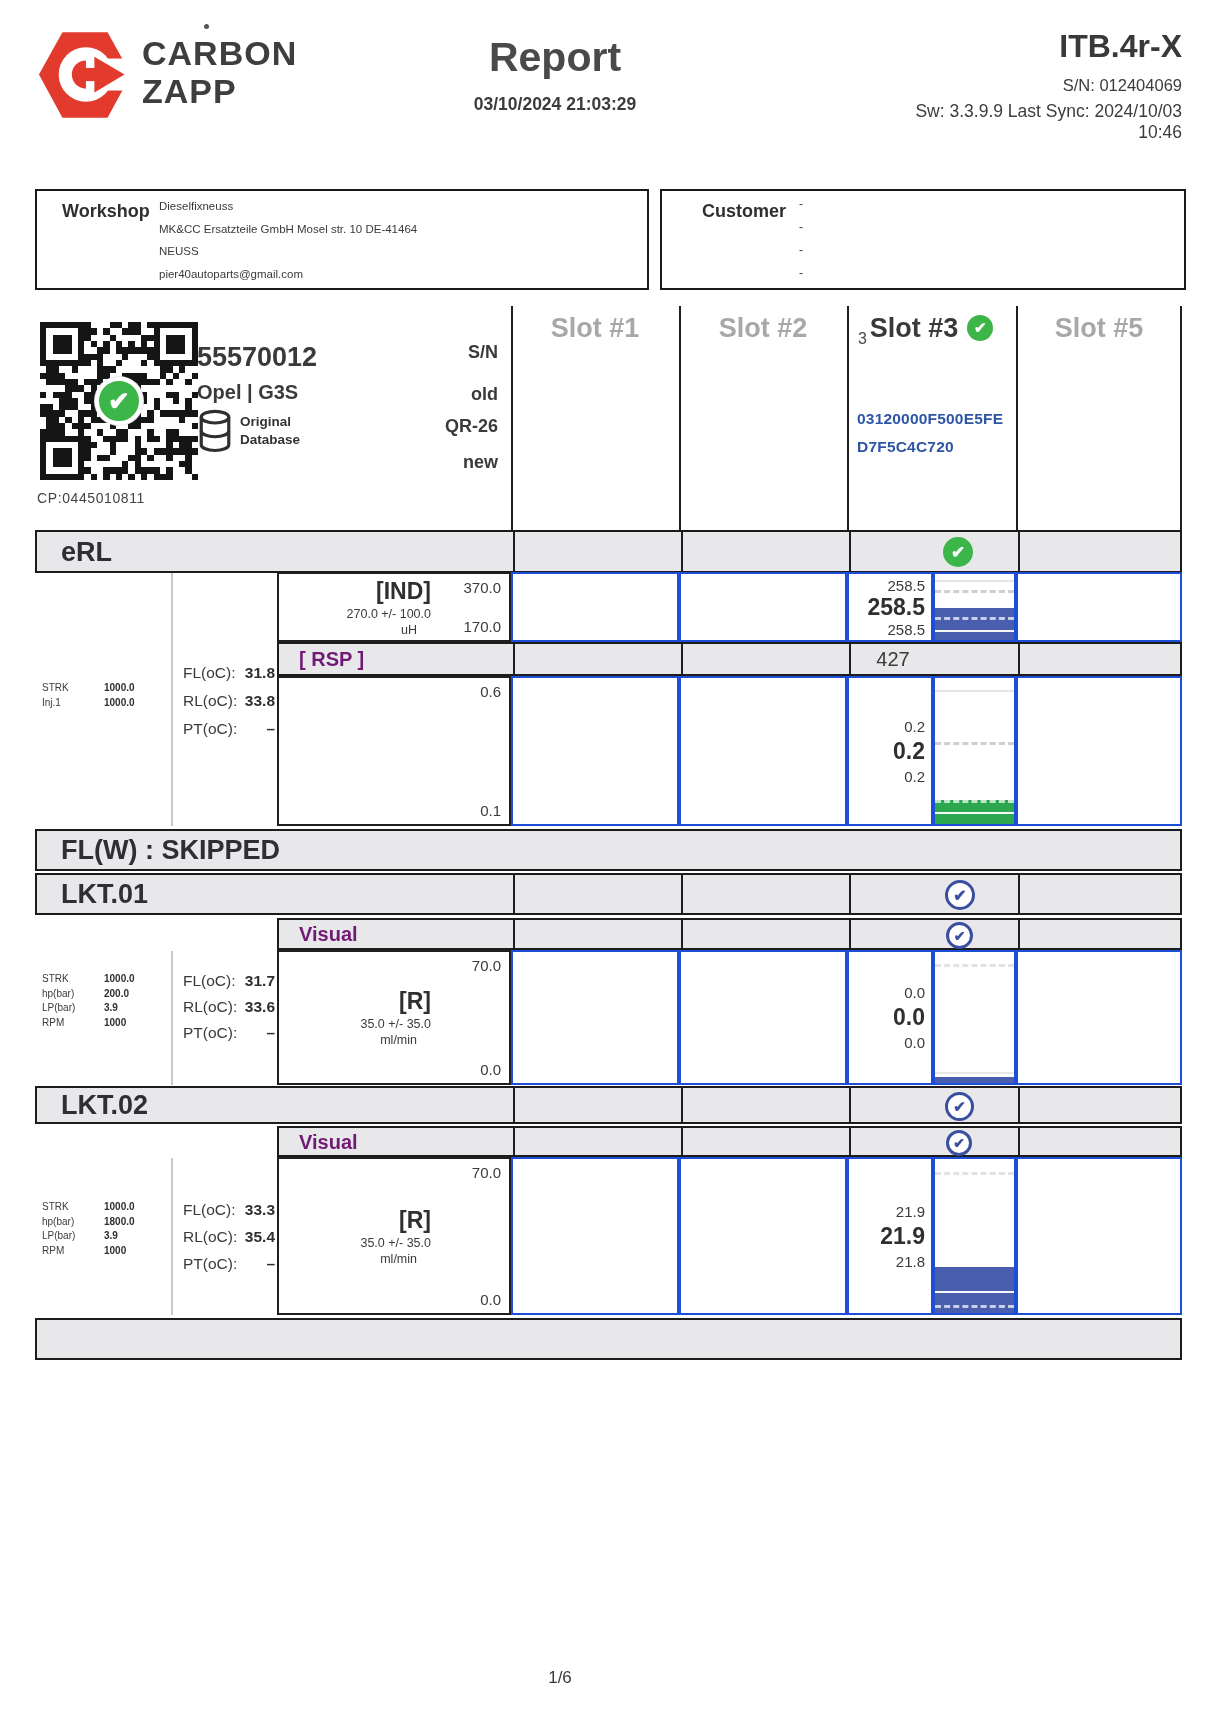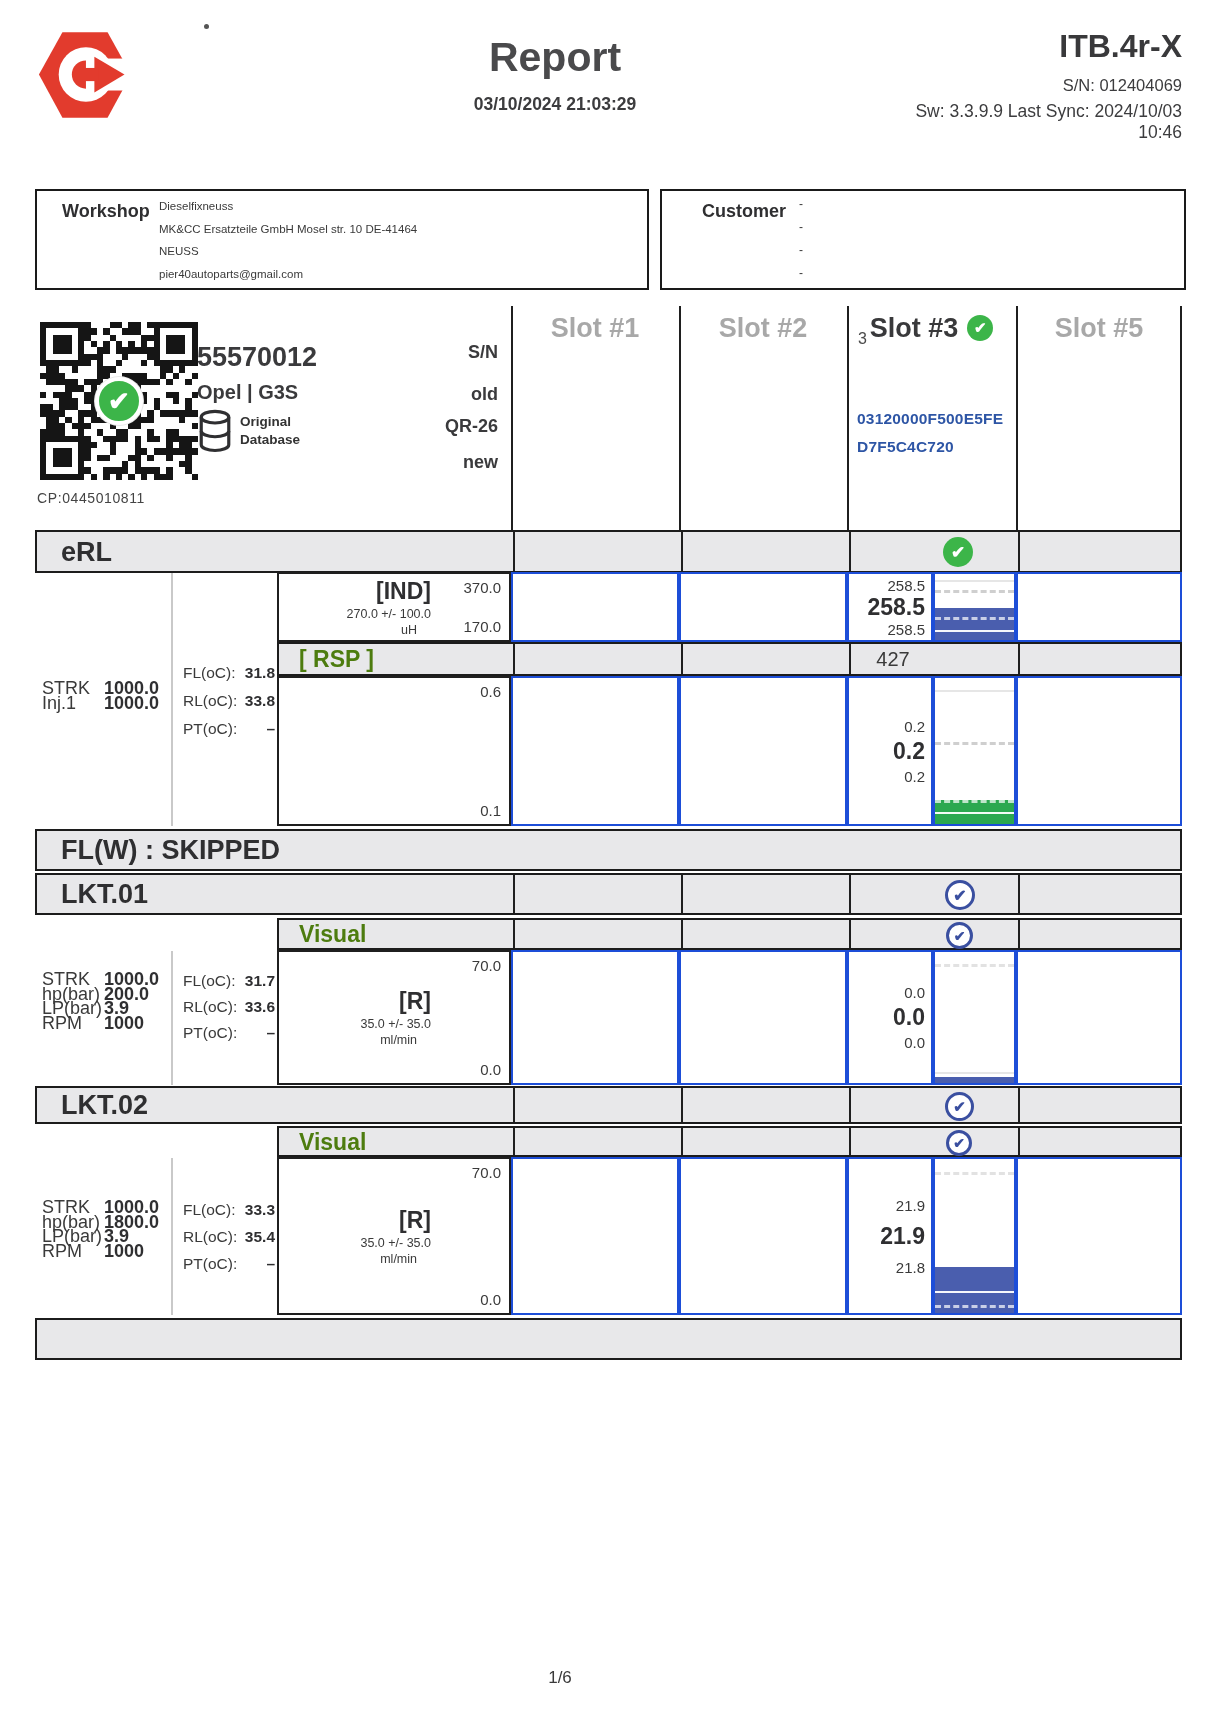--- a/index.html
+++ b/index.html
@@ -29,40 +29,40 @@
   .vehicle{left:197px;top:381px;font-size:20px;font-weight:800;color:#3a3a3c;}
   .dbl{left:240px;font-size:13.5px;font-weight:800;color:#333;}
   .sidelab{position:absolute;left:360px;width:138px;text-align:right;font-weight:800;color:#3a3a3c;font-size:18px;}
   .cp{left:37px;top:490px;font-size:14px;letter-spacing:0.6px;color:#444;}
   .s3count{left:858px;top:330px;font-size:16px;color:#4a4a4a;}
   .s3code{left:857px;width:158px;font-size:15.5px;font-weight:800;color:#2d55a5;letter-spacing:0.2px;}
   
   .band{position:absolute;left:35px;width:1147px;background:#e8e8ea;border:2.5px solid #1c1c1c;box-sizing:border-box;}
   .band .title{position:absolute;left:24px;top:50%;transform:translateY(-50%);font-size:27px;font-weight:800;color:#2f2f31;white-space:nowrap;}
   .subband{position:absolute;left:277px;width:905px;background:#e8e8ea;border:2.5px solid #1c1c1c;box-sizing:border-box;}
-  .subband .title{position:absolute;left:20px;top:50%;transform:translateY(-50%);font-size:23px;font-weight:800;color:#4d7c0f;}
+  .subband .title{position:absolute;left:20px;top:50%;transform:translateY(-50%);font-size:20px;font-weight:800;color:#701a75;}
   .bvl{position:absolute;top:0;bottom:0;width:2px;background:#1f1f1f;}
   
   .chk-green{background:#3cb549;border-radius:50%;color:#fff;display:flex;align-items:center;justify-content:center;font-weight:bold;}
   .chk-navy{background:#fff;border:3px solid #3a4fa0;border-radius:50%;color:#3a4fa0;display:flex;align-items:center;justify-content:center;font-weight:bold;box-sizing:border-box;}
   
   .cell{position:absolute;border:2px solid #1d4ed8;box-sizing:border-box;background:#fff;}
   .testbox{position:absolute;border:2px solid #1f1f1f;box-sizing:border-box;background:#fff;}
   .scale-top{position:absolute;right:8px;top:5px;font-size:15px;color:#3a3a3a;}
   .scale-bot{position:absolute;right:8px;bottom:5px;font-size:15px;color:#3a3a3a;}
   .tcol{position:absolute;right:78px;top:0;bottom:0;display:flex;flex-direction:column;justify-content:center;align-items:flex-end;text-align:right;}
   .tlabel{font-size:23px;font-weight:800;color:#2f2f31;line-height:26px;}
   .tspec{font-size:12.5px;color:#3a3a3a;margin-top:3px;}
   .tunit{font-size:12.5px;color:#3a3a3a;margin-top:2px;margin-right:14px;}
   .vals{display:flex;flex-direction:column;align-items:flex-end;justify-content:center;padding-right:6px;box-sizing:border-box;}
   .vals .v-s{font-size:15px;color:#3a3a3a;line-height:19px;}
   .vals .v-b{font-size:23px;font-weight:800;color:#2f2f31;line-height:25px;}
   .rsp-val{position:absolute;left:570px;width:88px;text-align:center;top:50%;transform:translateY(-50%);font-size:20px;color:#3a3a3a;}
   
-  .params{position:absolute;font-size:18px;color:#3a3a3a;}
+  .params{position:absolute;font-size:10px;color:#3a3a3a;}
   .prow{display:flex;line-height:14.5px;}
   .prow span{width:62px;}
   .prow b{color:#2f2f31;}
   .temps{position:absolute;font-size:15.5px;color:#3a3a3a;}
   .trow{display:flex;width:92px;}
   .trow b{margin-left:auto;color:#2f2f31;}
   .gline{position:absolute;width:2px;background:#c9c9c9;left:171px;}
   
   .hl{position:absolute;left:0;right:0;}
   .solid-light{border-top:2px solid #e6e6e6;}
@@ -82,20 +82,24 @@
 
   <svg class="abs" style="left:38px;top:30px" width="94" height="90" viewBox="0 0 100 95">
     <polygon points="26,2 74,2 99,47 74,93 26,93 1,47" fill="#e23b2d"></polygon>
     <circle cx="51" cy="47" r="29" fill="#ffffff"></circle>
     <circle cx="51" cy="47" r="15" fill="#e23b2d"></circle>
     <rect x="51" y="30" width="49" height="34" fill="#ffffff"></rect>
     <polygon points="60,28 92,47 60,66" fill="#e23b2d"></polygon>
     <rect x="44" y="40" width="20" height="14" fill="#e23b2d"></rect>
   </svg>
   <div class="abs logo-dot"></div>
+  <div class="abs brand">
+    <div>CARBON</div>
+    <div>ZAPP</div>
+  </div>
   <div class="abs report-title">Report</div>
   <div class="abs report-date">03/10/2024 21:03:29</div>
   <div class="abs dev-model">ITB.4r-X</div>
   <div class="abs dev-serial">S/N: 012404069</div>
   <div class="abs dev-sw">Sw: 3.3.9.9 Last Sync: 2024/10/03 10:46</div>
 
   <div class="abs infobox" style="left:35px;top:189px;width:610px;height:97px">
     <div class="box-label" style="left:25px;top:10px">Workshop</div>
     <div class="box-lines" style="left:122px;top:4px">
       <div>Dieselfixneuss</div>
@@ -712,21 +716,21 @@
     <div class="tcol">
       <div class="tlabel">[R]</div>
       <div class="tspec">35.0 +/- 35.0</div>
       <div class="tunit">ml/min</div>
     </div>
     <div class="scale-top">70.0</div>
     <div class="scale-bot">0.0</div>
   </div>
   <div class="cell" style="left:511px;top:1157px;width:168px;height:158px"></div>
   <div class="cell" style="left:679px;top:1157px;width:168px;height:158px"></div>
-  <div class="cell vals" style="left:847px;top:1157px;width:86px;height:158px;gap:9px;text-align:right;">
+  <div class="cell vals" style="left:847px;top:1157px;width:86px;height:158px;gap:3px;text-align:right;">
     <div class="v-s">21.9</div>
     <div class="v-b">21.9</div>
     <div class="v-s">21.8</div>
   </div>
   <div class="cell" style="left:933px;top:1157px;width:83px;height:158px">
     <div class="hl dash-light" style="top:13px"></div>
     <div class="fill fill-blue" style="top:108px">
       <div class="wsolid" style="top:24px"></div>
       <div class="wdash" style="bottom:5px"></div>
     </div>

